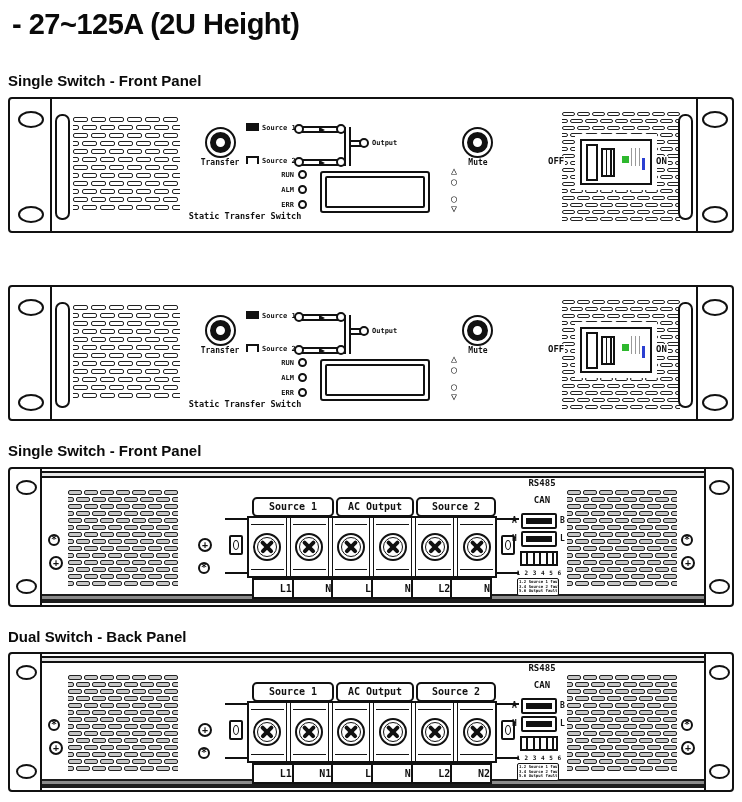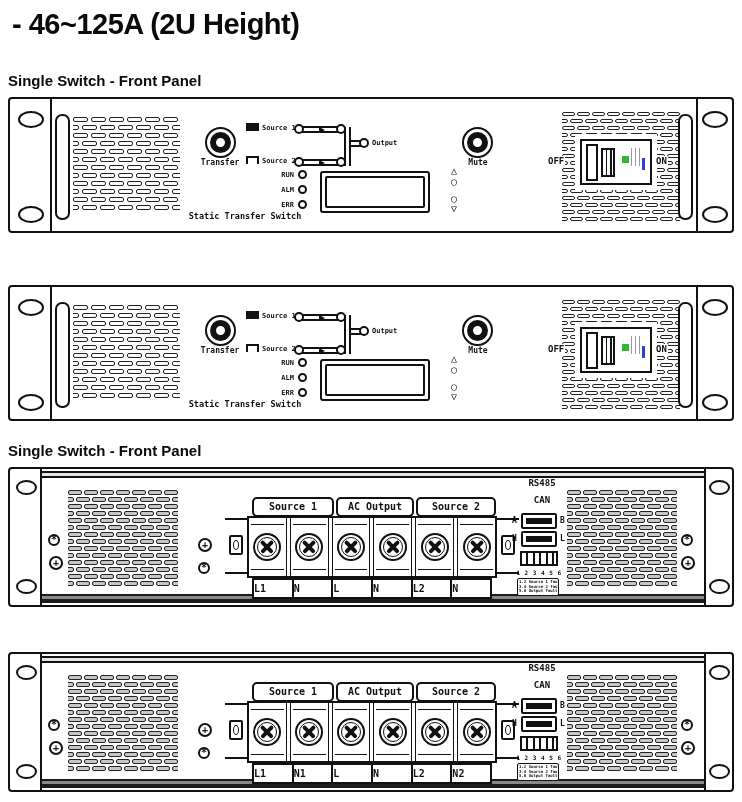--- a/index.html
+++ b/index.html
@@ -52,41 +52,41 @@
   .tstrip{position:absolute;border:2px solid #111;box-sizing:border-box;background:#fff;display:flex;align-items:stretch;z-index:2;}
   .tcell{flex:1;position:relative;}
   .tcell::before,.tcell::after{content:"";position:absolute;left:2px;right:2px;height:0;border-top:1.5px solid #111;}
   .tcell::before{top:6px;} .tcell::after{bottom:6px;}
   .tdiv{width:5px;border-left:1.5px solid #111;border-right:1.5px solid #111;box-sizing:border-box;}
   .sc{position:absolute;left:50%;top:50%;width:28px;height:28px;margin:-14px 0 0 -14px;border:2px solid #111;border-radius:50%;box-sizing:border-box;}
   .sc::after{content:"";position:absolute;inset:2px;border:1.5px solid #111;border-radius:50%;}
   .sc b{position:absolute;left:50%;top:50%;width:16px;height:3.5px;margin:-1.75px 0 0 -8px;background:#111;border-radius:2px;z-index:2;}
   .sc b.xa{transform:rotate(45deg);} .sc b.xb{transform:rotate(-45deg);}
   .trow{position:absolute;display:flex;z-index:2;}
-  .trow span{flex:1;border:2px solid #111;margin-left:-2px;text-align:left;background:#fff;
+  .trow span{flex:1;border:2px solid #111;margin-left:-2px;text-align:right;background:#fff;
              font:700 10px "DejaVu Sans Mono",monospace;line-height:18px;box-sizing:border-box;}
   .trow span:first-child{margin-left:0;}
   .raill{position:absolute;height:0;border-top:2px solid #111;}
   .tab{position:absolute;width:14px;height:20px;border:2px solid #111;border-radius:2px;box-sizing:border-box;background:#fff;}
   .tab::after{content:"";position:absolute;inset:3px 2px;border:1.5px solid #111;border-radius:50%;}
   .port{position:absolute;width:36px;height:16px;border:2px solid #111;border-radius:2px;box-sizing:border-box;background:#fff;}
   .port::before{content:"";position:absolute;left:3px;right:3px;top:3px;bottom:3px;background:#111;}
   .port::after{content:"";position:absolute;left:8px;right:8px;top:6px;bottom:6px;
                background:repeating-linear-gradient(90deg,#fff 0 2px,transparent 2px 7.5px);}
   .dip{position:absolute;border:2px solid #111;box-sizing:border-box;
        background:repeating-linear-gradient(90deg,#fff 0 4.5px,#111 4.5px 6.5px);}
   .legend{position:absolute;border:1.5px solid #111;border-radius:2px;box-sizing:border-box;background:#fff;
           font:700 4px "DejaVu Sans Mono",monospace;line-height:4.6px;padding:1px 1px;overflow:hidden;white-space:nowrap;}
   .tiny{font-size:6px;font-weight:700;letter-spacing:0.5px;}
 </style>
 </head>
 <body>
 
 <div class="stage">
-  <div class="title">- 46~125A (2U Height)</div>
+  <div class="title">- 27~125A (2U Height)</div>
 
   <div class="sec" style="top:72px;">Single Switch - Front Panel</div>
   <div class="panel front" style="top:97px;">
   <div class="vline-sep" style="left:40px;"></div>
   <div class="oval" style="left:8px;top:12px;width:26px;height:17px;"></div>
   <div class="oval" style="left:8px;top:107px;width:26px;height:17px;"></div>
   <div class="rackbar" style="left:45px;top:15px;width:15px;height:106px;"></div>
   <div class="vent" style="left:63px;top:18px;width:107px;height:100px;">
         <i style="left: 0px; top: 0px; width: 15px; height: 5px;"></i>
         <i style="left: 18px; top: 0px; width: 15px; height: 5px;"></i>
@@ -943,20 +943,21 @@
         <i style="left: 56px; top: 91px; width: 14px; height: 5px;"></i>
         <i style="left: 72px; top: 91px; width: 14px; height: 5px;"></i>
         <i style="left: 88px; top: 91px; width: 14px; height: 5px;"></i>
         <i style="left: 104px; top: 91px; width: 14px; height: 5px;"></i>
       </div>
   <div class="vline-sep" style="left:694px;"></div>
   <div class="oval" style="left:699px;top:11px;width:21px;height:15px;"></div>
   <div class="oval" style="left:699px;top:110px;width:21px;height:15px;"></div>
 </div>
 
+  <div class="sec" style="top:628px;">Dual Switch - Back Panel</div>
   <div class="panel back" style="top:652px;">
   <div class="toprail" style="left:30px;top:2px;width:664px;"></div>
   <div class="botbar" style="left:30px;top:125px;width:664px;"></div>
   <div class="vline-sep" style="left:30px;"></div>
   <div class="oval" style="left:6px;top:11px;width:21px;height:15px;"></div>
   <div class="oval" style="left:6px;top:110px;width:21px;height:15px;"></div>
 
   <div class="vent gray" style="left:58px;top:21px;width:110px;height:100px;">
         <i style="left: 0px; top: 0px; width: 14px; height: 5px;"></i>
         <i style="left: 16px; top: 0px; width: 14px; height: 5px;"></i>

